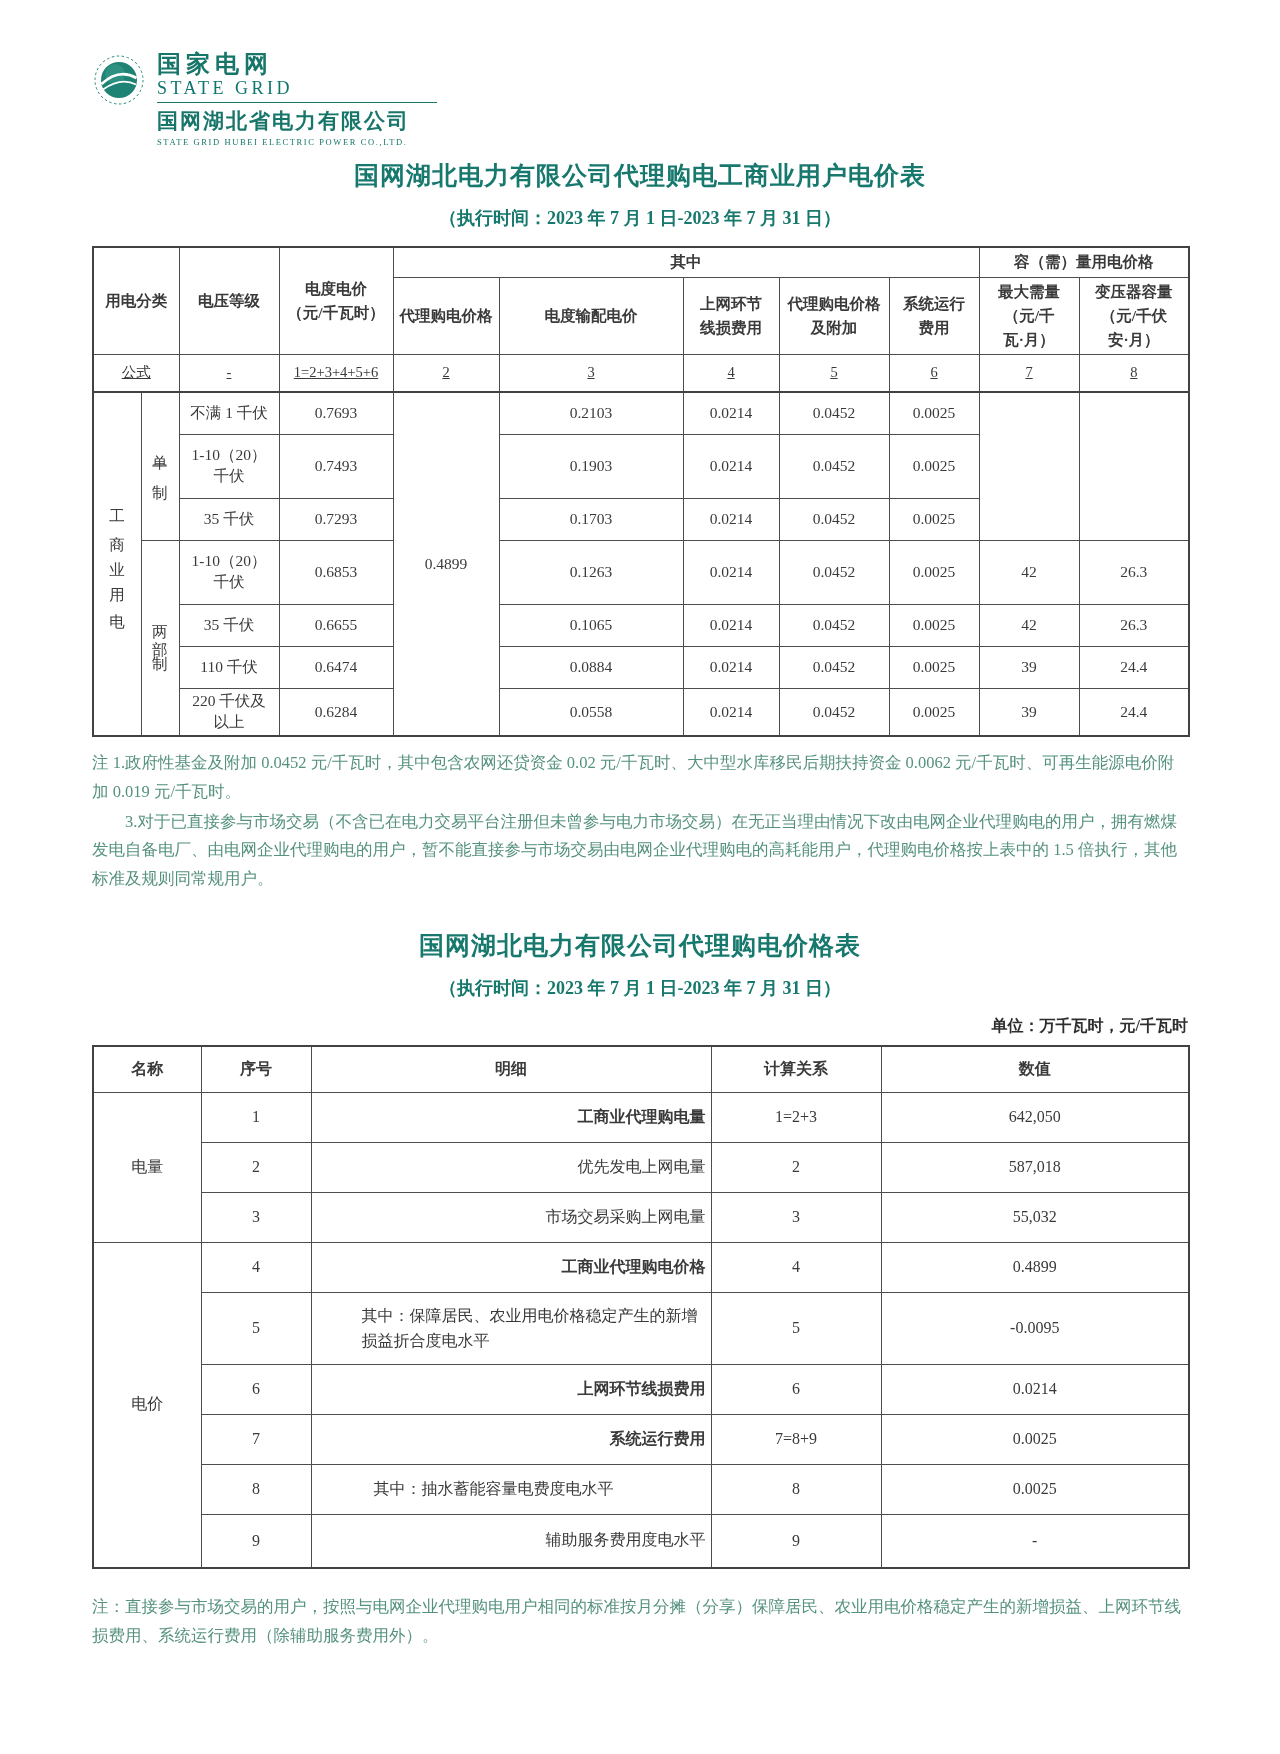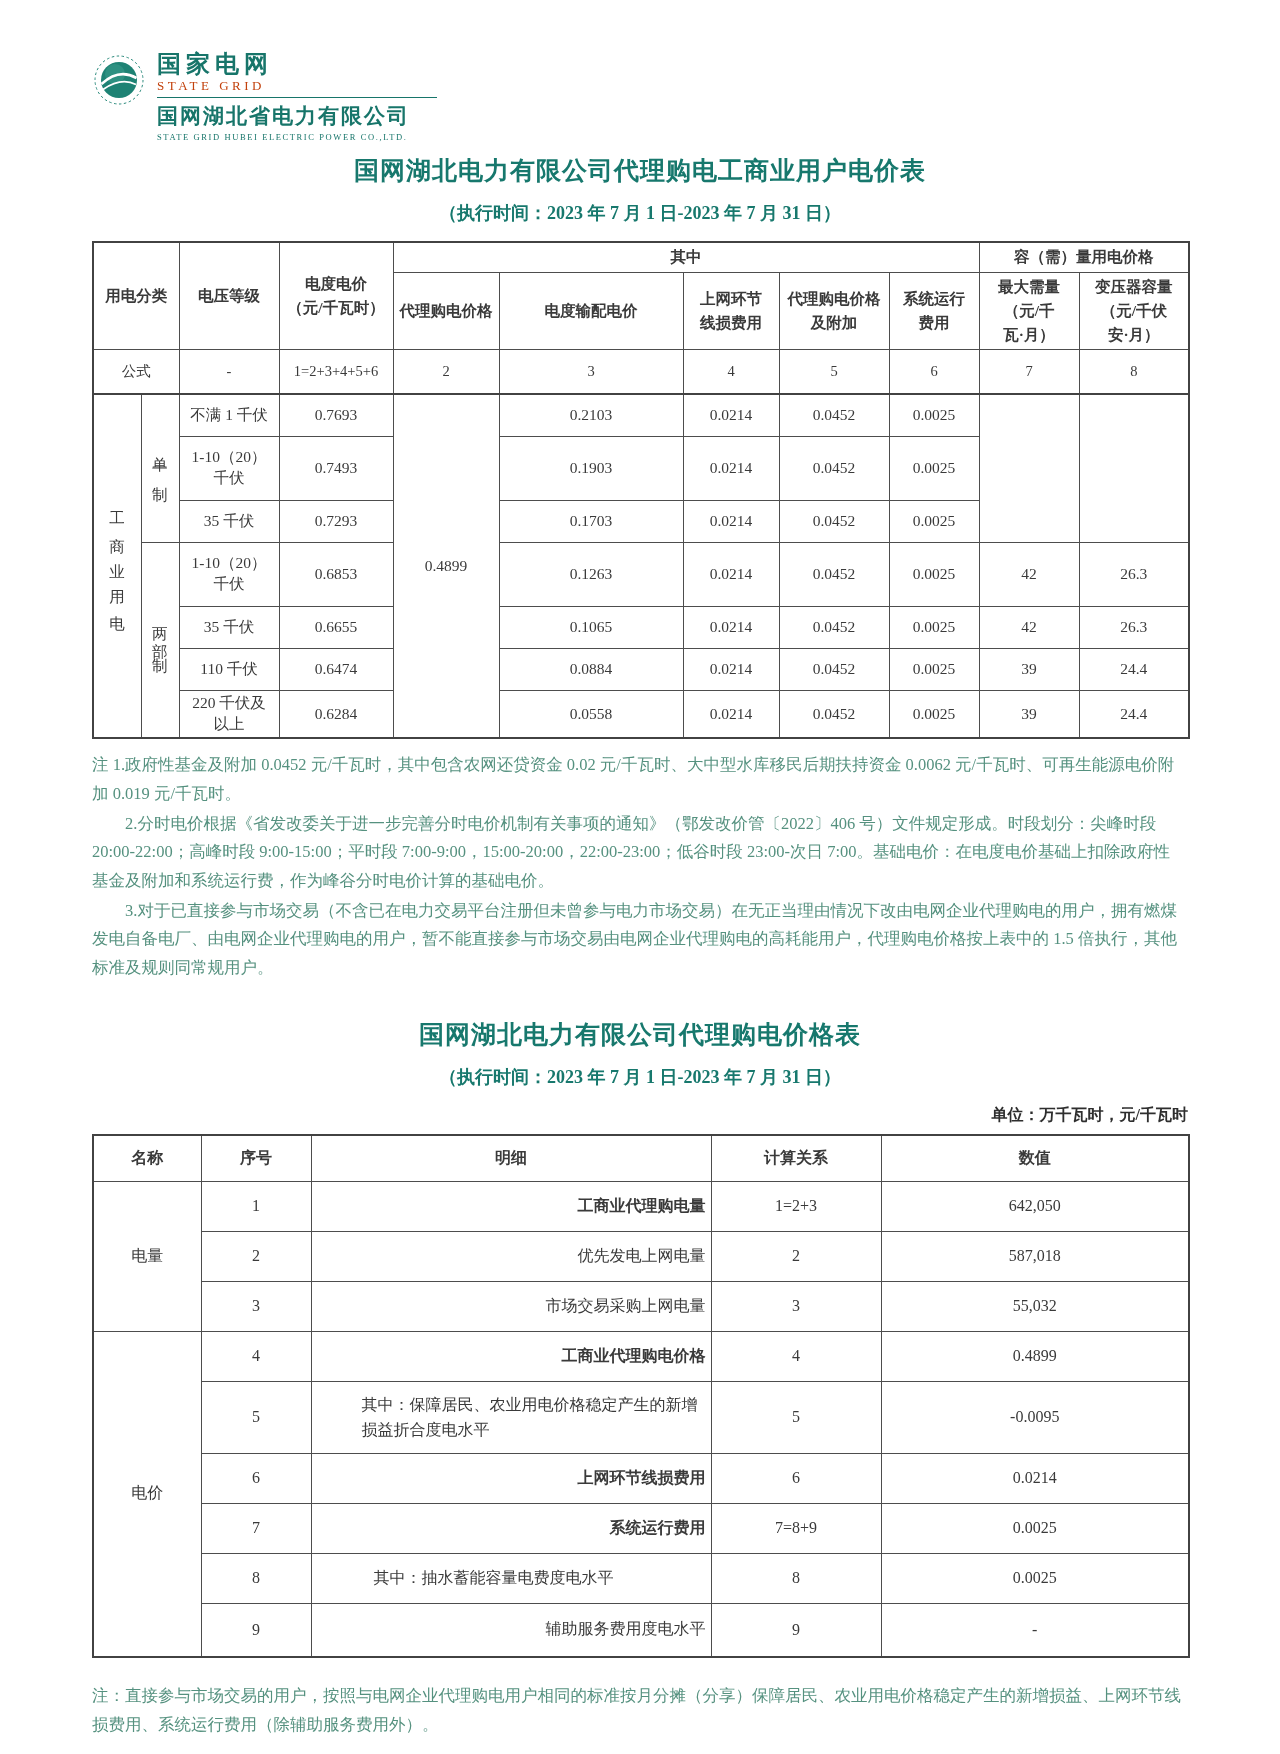--- a/index.html
+++ b/index.html
@@ -11,39 +11,39 @@
     position:relative;
     overflow:hidden;
   }
   .page { width:1280px; height:1754px; position:relative; }
 
   
   .logo-block { display:flex; align-items:flex-start; margin:52px 0 0 93px; }
   .logo-icon { width:52px; height:52px; margin-right:12px; margin-top:2px; }
   .logo-text {}
   .brand-cn { font-size:24px; font-weight:bold; color:#17756a; letter-spacing:5px; line-height:1.05; }
-  .brand-en { font-size:13px; color:#c2410c; letter-spacing:3.5px; font-variant:small-caps; margin-top:1px; }
+  .brand-en { font-size:18px; color:#0f766e; letter-spacing:3.5px; font-variant:small-caps; margin-top:1px; }
   .logo-rule { height:1px; background:#17756a; width:280px; margin:3px 0 4px 0; }
   .company-cn { font-size:21px; font-weight:bold; color:#17756a; letter-spacing:2px; }
   .company-en { font-size:8.5px; color:#17756a; letter-spacing:1.6px; margin-top:2px; }
 
   
   .doc-title { text-align:center; color:#17786d; font-weight:bold; font-size:25px; letter-spacing:1px; margin-top:12px; }
   .doc-subtitle { text-align:center; color:#17786d; font-weight:bold; font-size:18px; margin-top:14px; }
   .doc-title2 { margin-top:36px; }
 
   
   table { border-collapse:collapse; table-layout:fixed; margin-left:92px; }
   td { border:1px solid #4d4d4d; text-align:center; vertical-align:middle; padding:2px 5px; }
   .t1 { width:1096px; border:2.5px solid #424242; margin-top:16px; }
   .t1 td { font-size:15.5px; }
   .t1 .hdr { font-weight:bold; white-space:pre-line; line-height:1.55; }
   .h30 td { height:30px; }
   .h68 td { height:68px; }
-  .h38 td { height:45px; }
+  .h38 td { height:38px;text-decoration:underline; }
   .h42 { height:42px; }
   .h64 { height:64px; }
   .h48 { height:48px; }
   .formula-row td { border-bottom:2px solid #424242; font-size:14.5px; }
   .vert span { writing-mode:vertical-rl; text-orientation:upright; display:inline-block; line-height:1; }
   .vert-cat span { letter-spacing:26px; }
   .vert-grp span { letter-spacing:15px; }
 
   
   .notes { margin:12px 86px 0 92px; color:#55917f; font-size:16.5px; line-height:1.72; }
@@ -210,21 +210,20 @@
       <td>0.0452</td>
       <td>0.0025</td>
       <td>39</td>
       <td>24.4</td>
     </tr>
   </tbody>
     </table>
 
   <div class="notes">
     <p>注 1.政府性基金及附加 0.0452 元/千瓦时，其中包含农网还贷资金 0.02 元/千瓦时、大中型水库移民后期扶持资金 0.0062 元/千瓦时、可再生能源电价附加 0.019 元/千瓦时。</p>
-    <p class="indent">2.分时电价根据《省发改委关于进一步完善分时电价机制有关事项的通知》（鄂发改价管〔2022〕406 号）文件规定形成。时段划分：尖峰时段 20:00-22:00；高峰时段 9:00-15:00；平时段 7:00-9:00，15:00-20:00，22:00-23:00；低谷时段 23:00-次日 7:00。基础电价：在电度电价基础上扣除政府性基金及附加和系统运行费，作为峰谷分时电价计算的基础电价。</p>
     <p class="indent">3.对于已直接参与市场交易（不含已在电力交易平台注册但未曾参与电力市场交易）在无正当理由情况下改由电网企业代理购电的用户，拥有燃煤发电自备电厂、由电网企业代理购电的用户，暂不能直接参与市场交易由电网企业代理购电的高耗能用户，代理购电价格按上表中的 1.5 倍执行，其他标准及规则同常规用户。</p>
   </div>
 
   <div class="doc-title doc-title2">国网湖北电力有限公司代理购电价格表</div>
   <div class="doc-subtitle">（执行时间：2023 年 7 月 1 日-2023 年 7 月 31 日）</div>
   <div class="unit-line">单位：万千瓦时，元/千瓦时</div>
 
   <table class="t2">
     <colgroup>
       <col style="width:108px">

